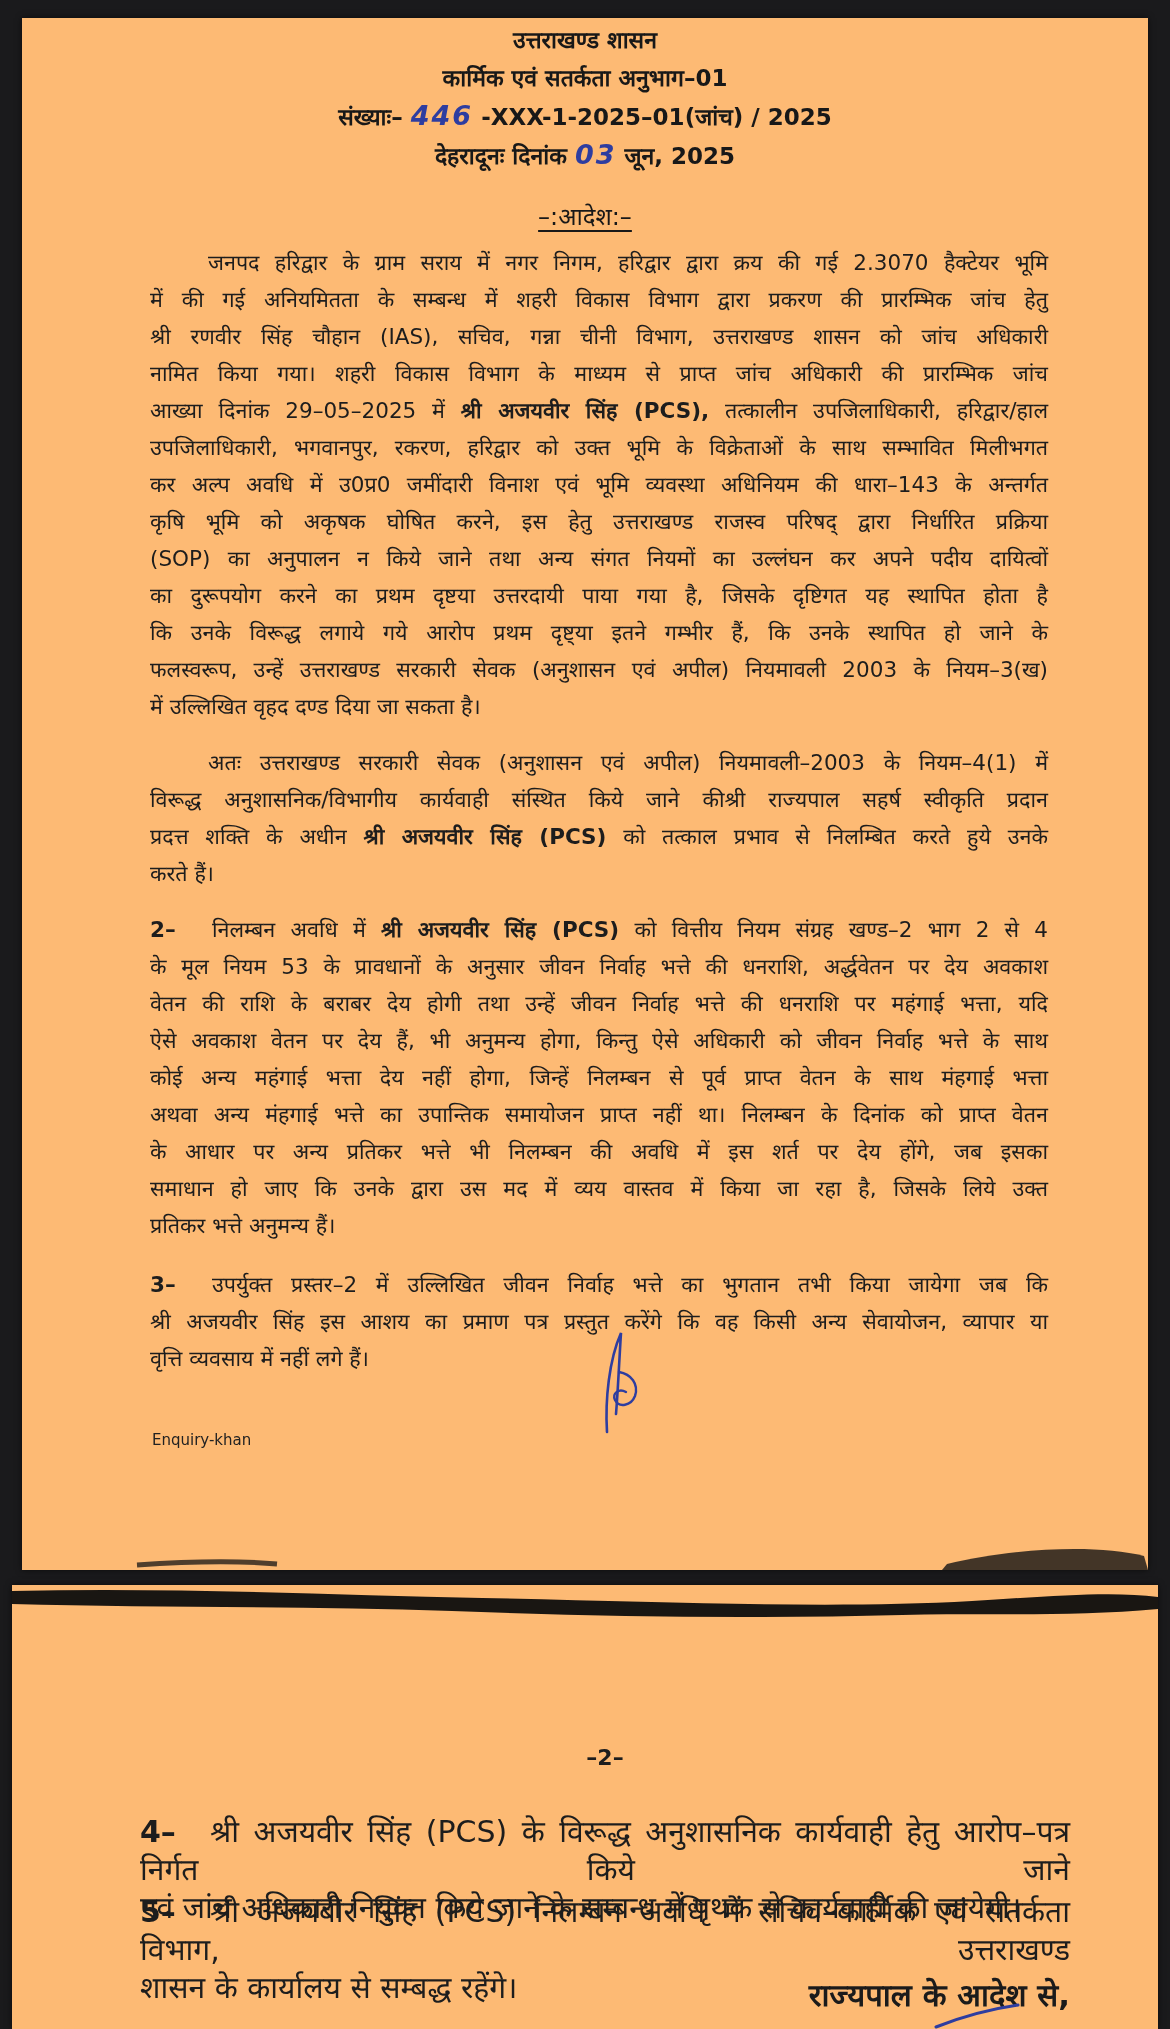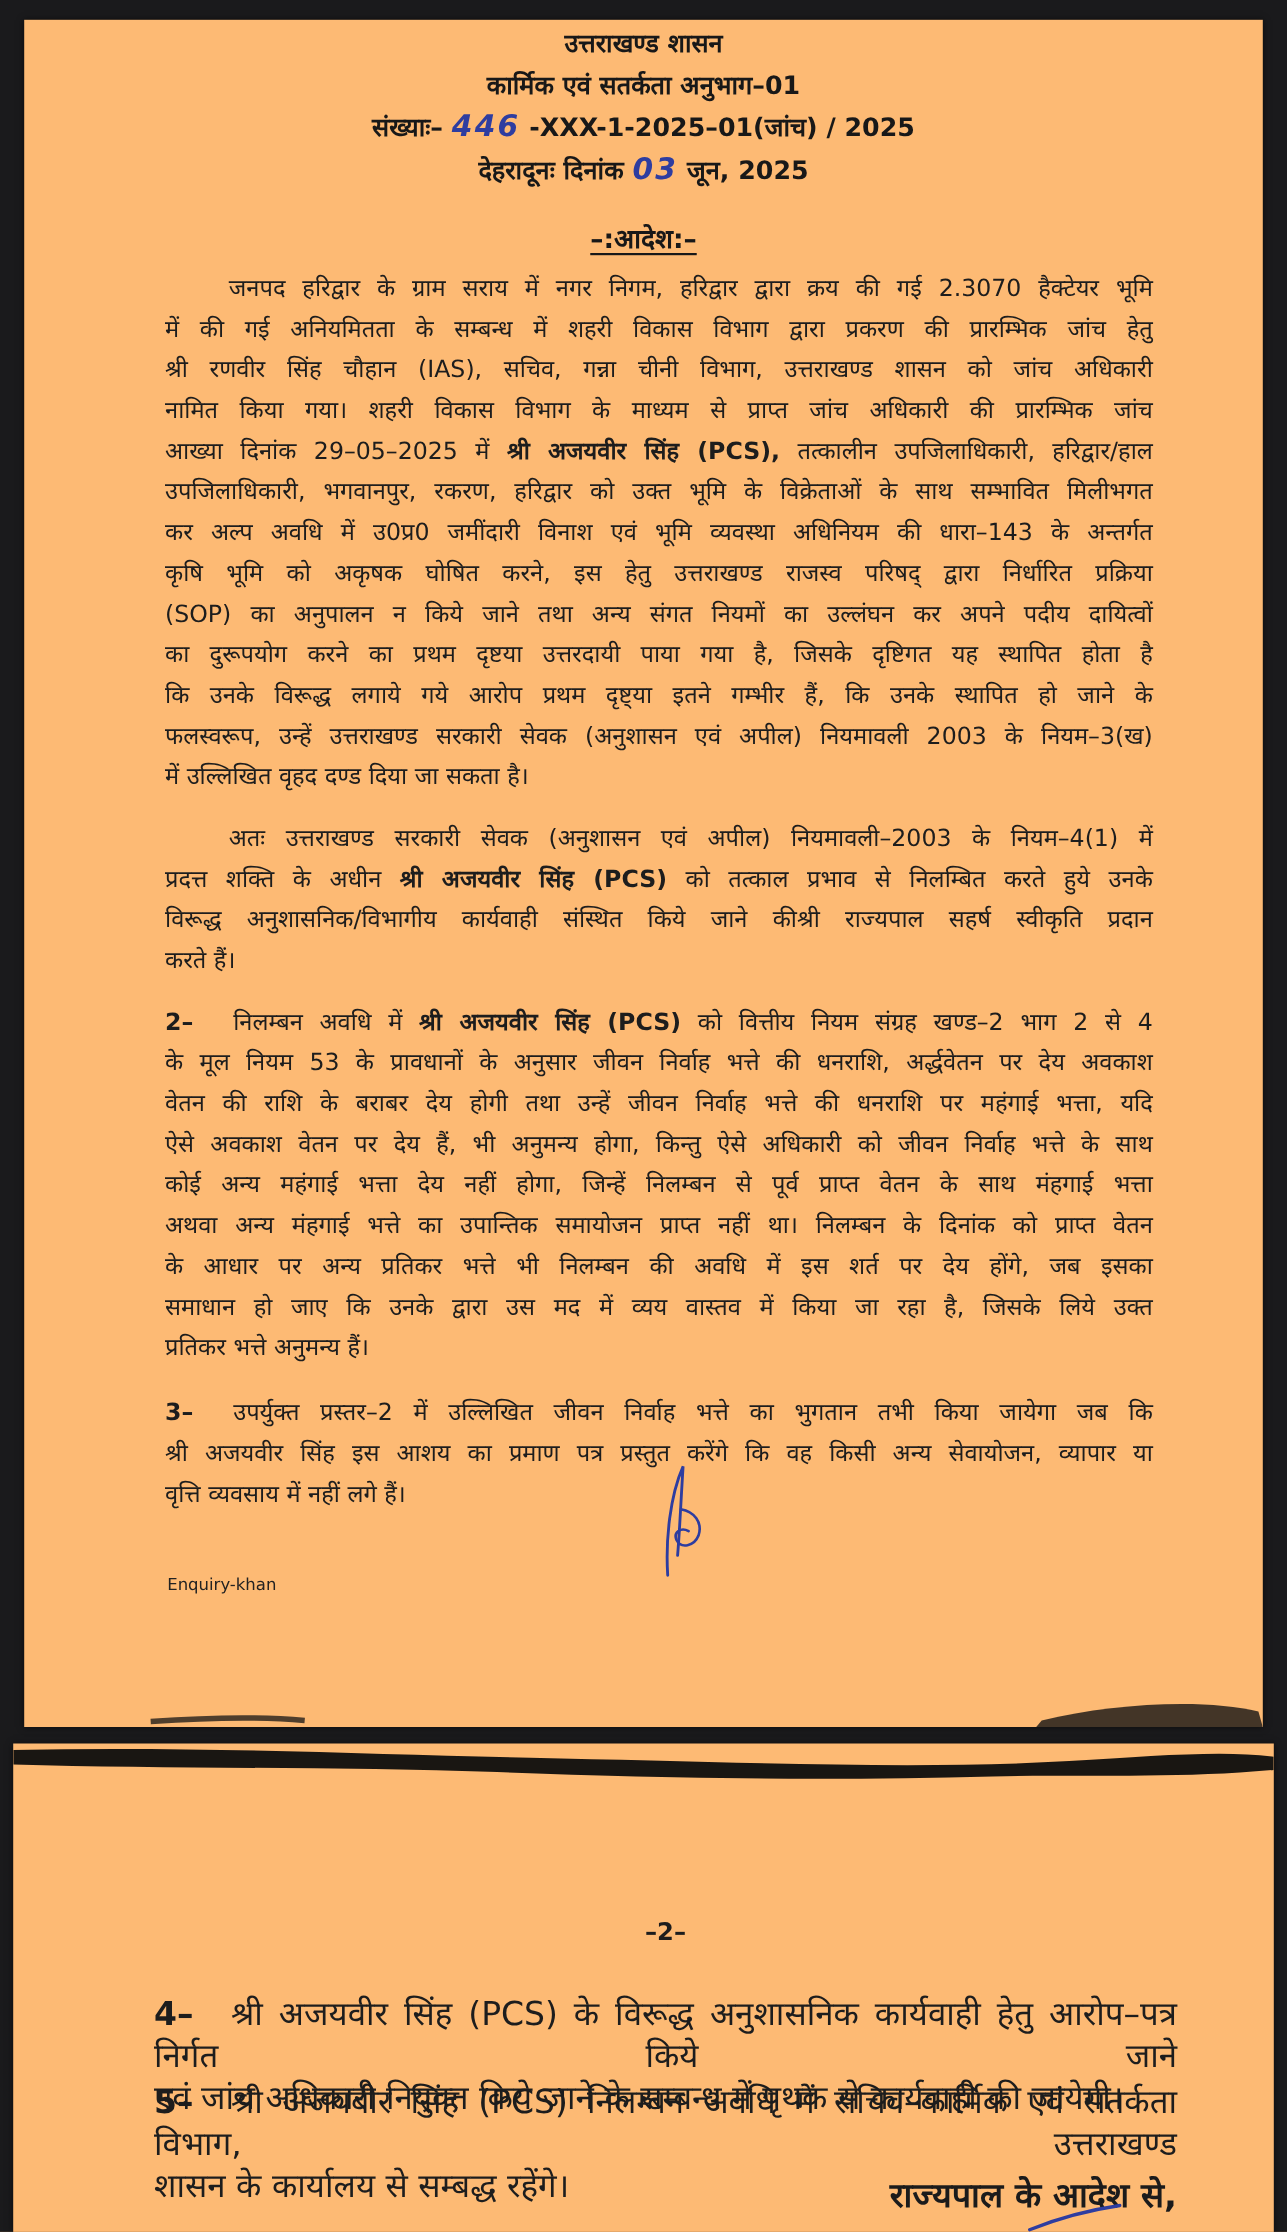--- a/index.html
+++ b/index.html
@@ -9,21 +9,21 @@
     font-family:"DejaVu Sans", sans-serif;
   }
   .page{position:absolute;background:#fdba74;overflow:hidden;box-shadow:0 0 6px rgba(0,0,0,.6);}
   #page1{left:22px;top:18px;width:1126px;height:1552px;}
   #page2{left:12px;top:1585px;width:1146px;height:444px;}
 
   .hdr{position:absolute;top:3px;left:0;right:0;text-align:center;
        font-size:23px;font-weight:700;line-height:38px;color:#181818;}
   .hand{color:#2e3da0;font-size:27px;font-weight:600;font-style:italic;letter-spacing:2px;}
   .order{position:absolute;top:181px;left:0;right:0;text-align:center;
-         font-weight:700;font-size:24px;color:#181818;
+         font-weight:400;font-size:24px;color:#181818;
          text-decoration:underline;text-underline-offset:5px;}
 
   .para{position:absolute;color:#1d1d1d;}
   .p1col{left:128px;width:898px;}
   .p2col{left:128px;width:930px;}
   .line{line-height:37px;font-size:21.5px;text-align:justify;text-align-last:justify;white-space:normal;}
   #page2 .line{line-height:38px;font-size:30px;}
   .noju{text-align:left;text-align-last:left;}
   .ind{text-indent:58px;}
   .num{display:inline-block;width:62px;font-weight:700;text-align:left;}
@@ -77,22 +77,22 @@
       <div class="line">कृषि भूमि को अकृषक घोषित करने, इस हेतु उत्तराखण्ड राजस्व परिषद् द्वारा निर्धारित प्रक्रिया</div>
       <div class="line">(SOP) का अनुपालन न किये जाने तथा अन्य संगत नियमों का उल्लंघन कर अपने पदीय दायित्वों</div>
       <div class="line">का दुरूपयोग करने का प्रथम दृष्टया उत्तरदायी पाया गया है, जिसके दृष्टिगत यह स्थापित होता है</div>
       <div class="line">कि उनके विरूद्ध लगाये गये आरोप प्रथम दृष्ट्या इतने गम्भीर हैं, कि उनके स्थापित हो जाने के</div>
       <div class="line">फलस्वरूप, उन्हें उत्तराखण्ड सरकारी सेवक (अनुशासन एवं अपील) नियमावली 2003 के नियम–3(ख)</div>
       <div class="line noju">में उल्लिखित वृहद दण्ड दिया जा सकता है।</div>
     </div>
 
     <div class="para p1col" style="top:726px">
       <div class="line ind">अतः उत्तराखण्ड सरकारी सेवक (अनुशासन एवं अपील) नियमावली–2003 के नियम–4(1) में</div>
+      <div class="line">विरूद्ध अनुशासनिक/विभागीय कार्यवाही संस्थित किये जाने कीश्री राज्यपाल सहर्ष स्वीकृति प्रदान</div>
       <div class="line"><span>प्रदत्त शक्ति के अधीन </span><b>श्री अजयवीर सिंह (PCS)</b><span> को तत्काल प्रभाव से निलम्बित करते हुये उनके</span></div>
-      <div class="line">विरूद्ध अनुशासनिक/विभागीय कार्यवाही संस्थित किये जाने कीश्री राज्यपाल सहर्ष स्वीकृति प्रदान</div>
       <div class="line noju">करते हैं।</div>
     </div>
 
     <div class="para p1col" style="top:893px">
       <div class="line"><span class="num">2–</span><span>निलम्बन अवधि में </span><b>श्री अजयवीर सिंह (PCS)</b><span> को वित्तीय नियम संग्रह खण्ड–2 भाग 2 से 4</span></div>
       <div class="line">के मूल नियम 53 के प्रावधानों के अनुसार जीवन निर्वाह भत्ते की धनराशि, अर्द्धवेतन पर देय अवकाश</div>
       <div class="line">वेतन की राशि के बराबर देय होगी तथा उन्हें जीवन निर्वाह भत्ते की धनराशि पर महंगाई भत्ता, यदि</div>
       <div class="line">ऐसे अवकाश वेतन पर देय हैं, भी अनुमन्य होगा, किन्तु ऐसे अधिकारी को जीवन निर्वाह भत्ते के साथ</div>
       <div class="line">कोई अन्य महंगाई भत्ता देय नहीं होगा, जिन्हें निलम्बन से पूर्व प्राप्त वेतन के साथ मंहगाई भत्ता</div>
       <div class="line">अथवा अन्य मंहगाई भत्ते का उपान्तिक समायोजन प्राप्त नहीं था। निलम्बन के दिनांक को प्राप्त वेतन</div>

